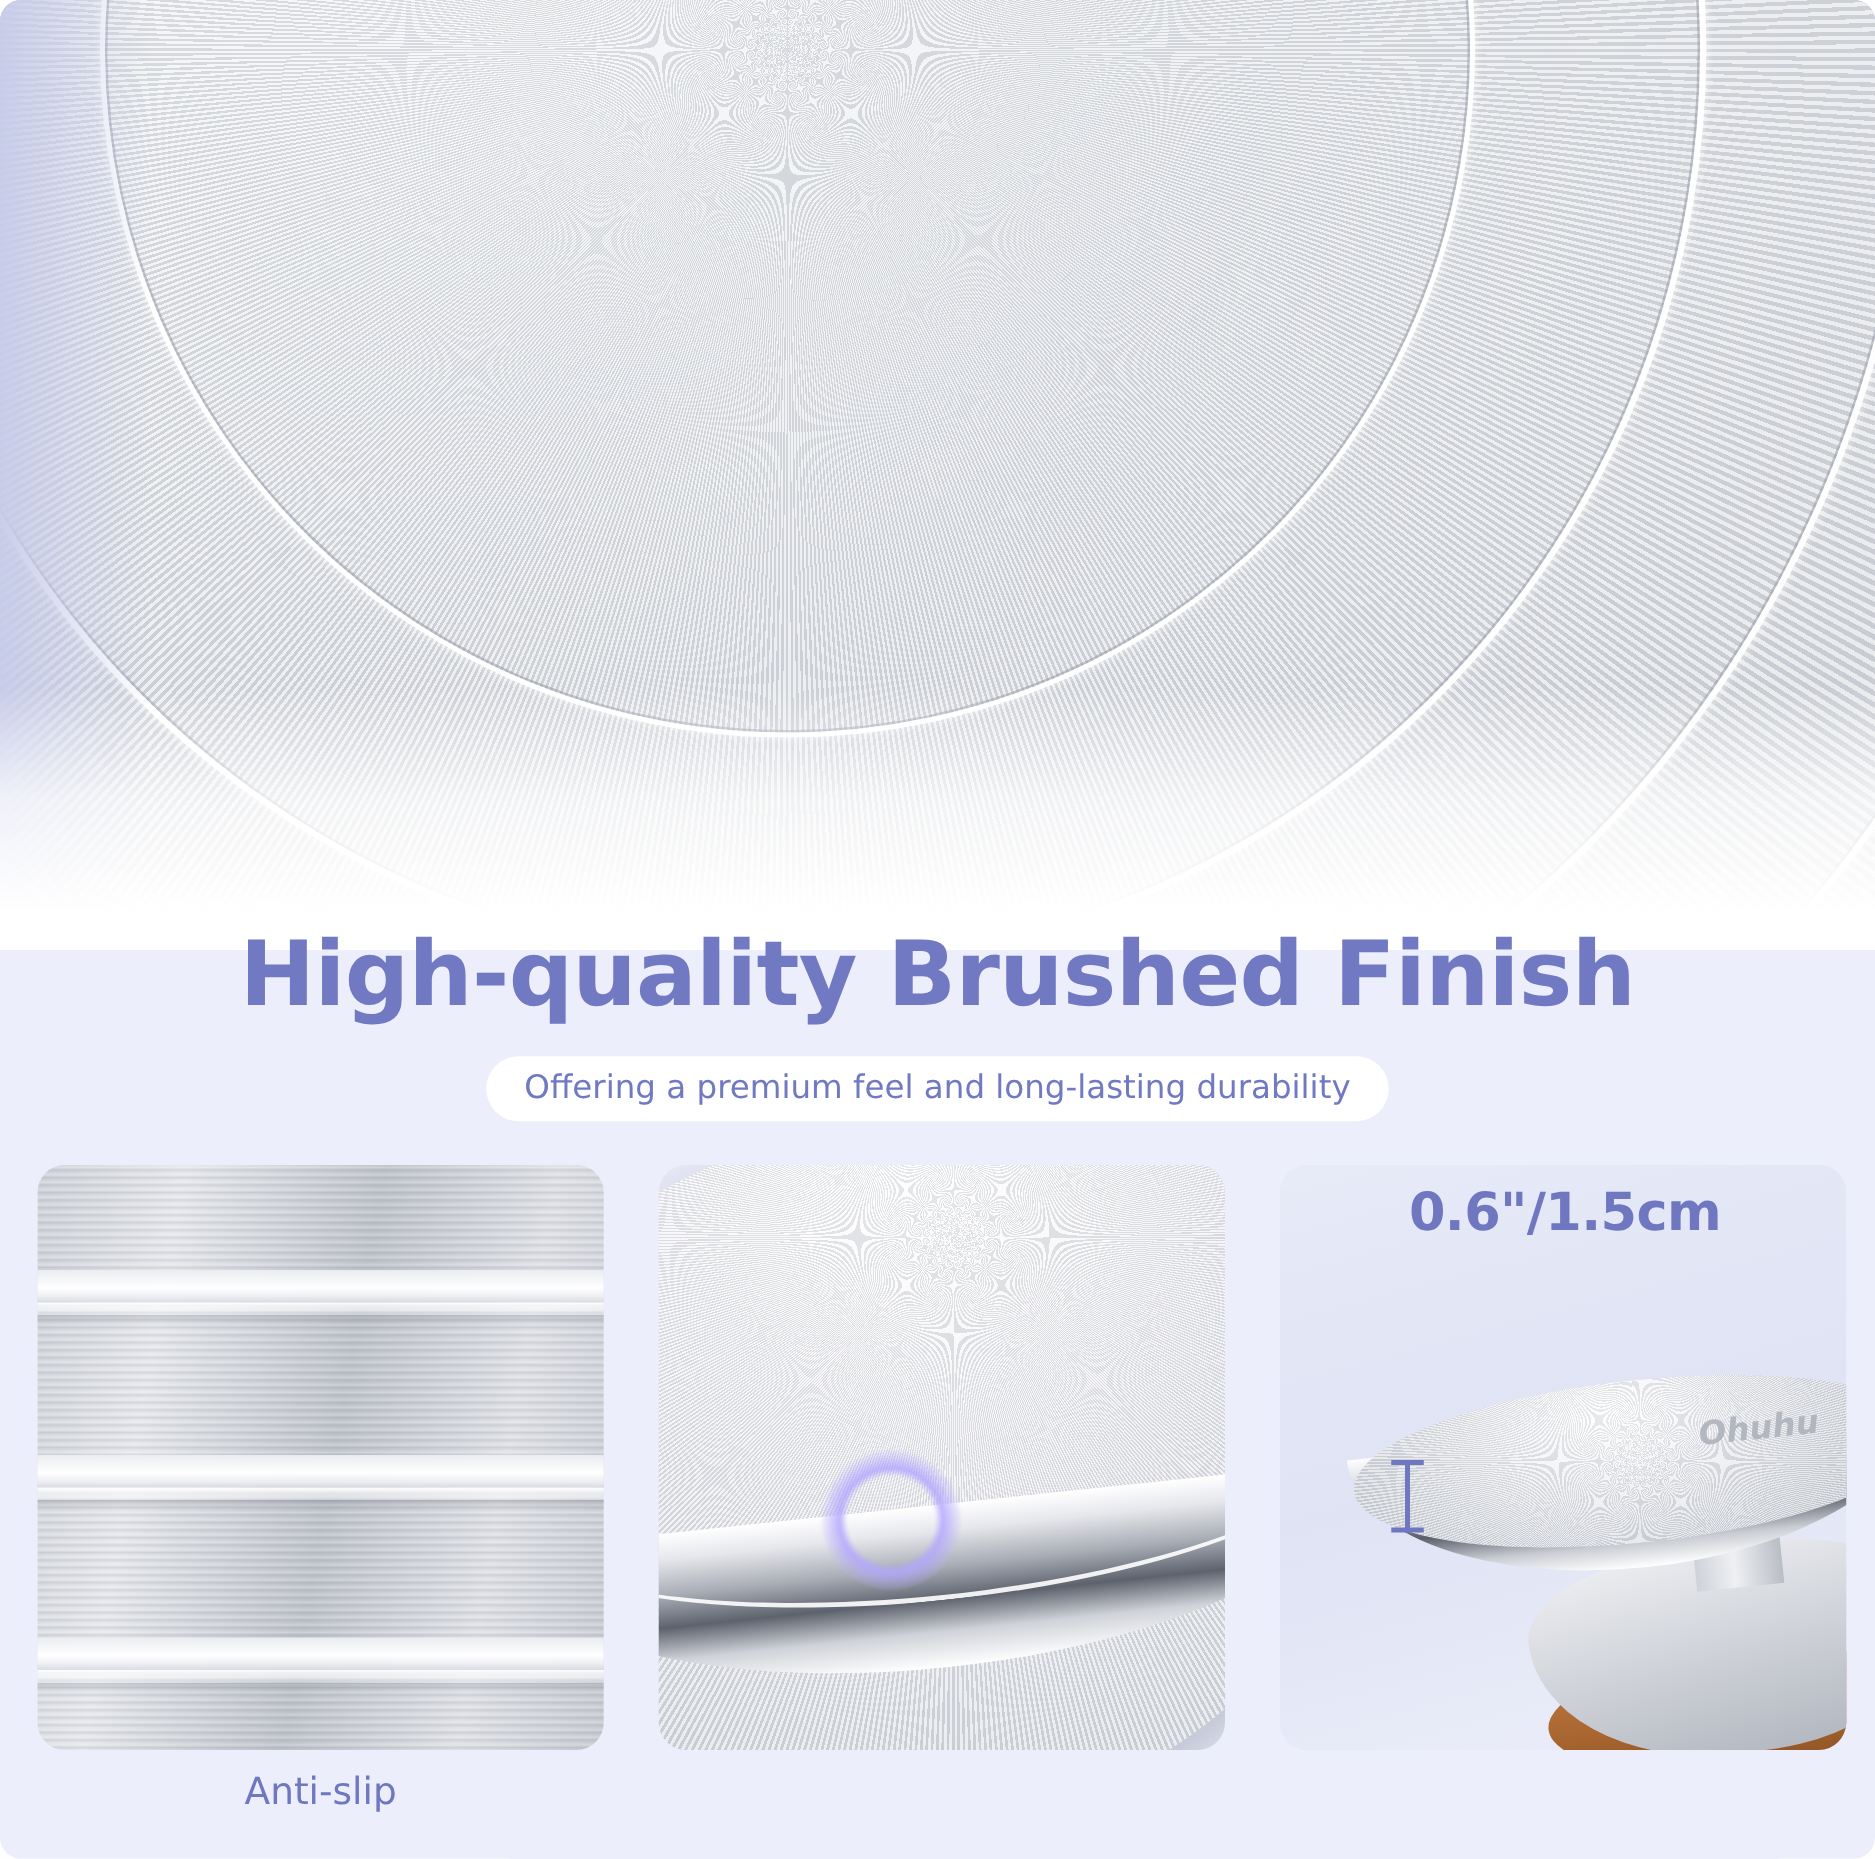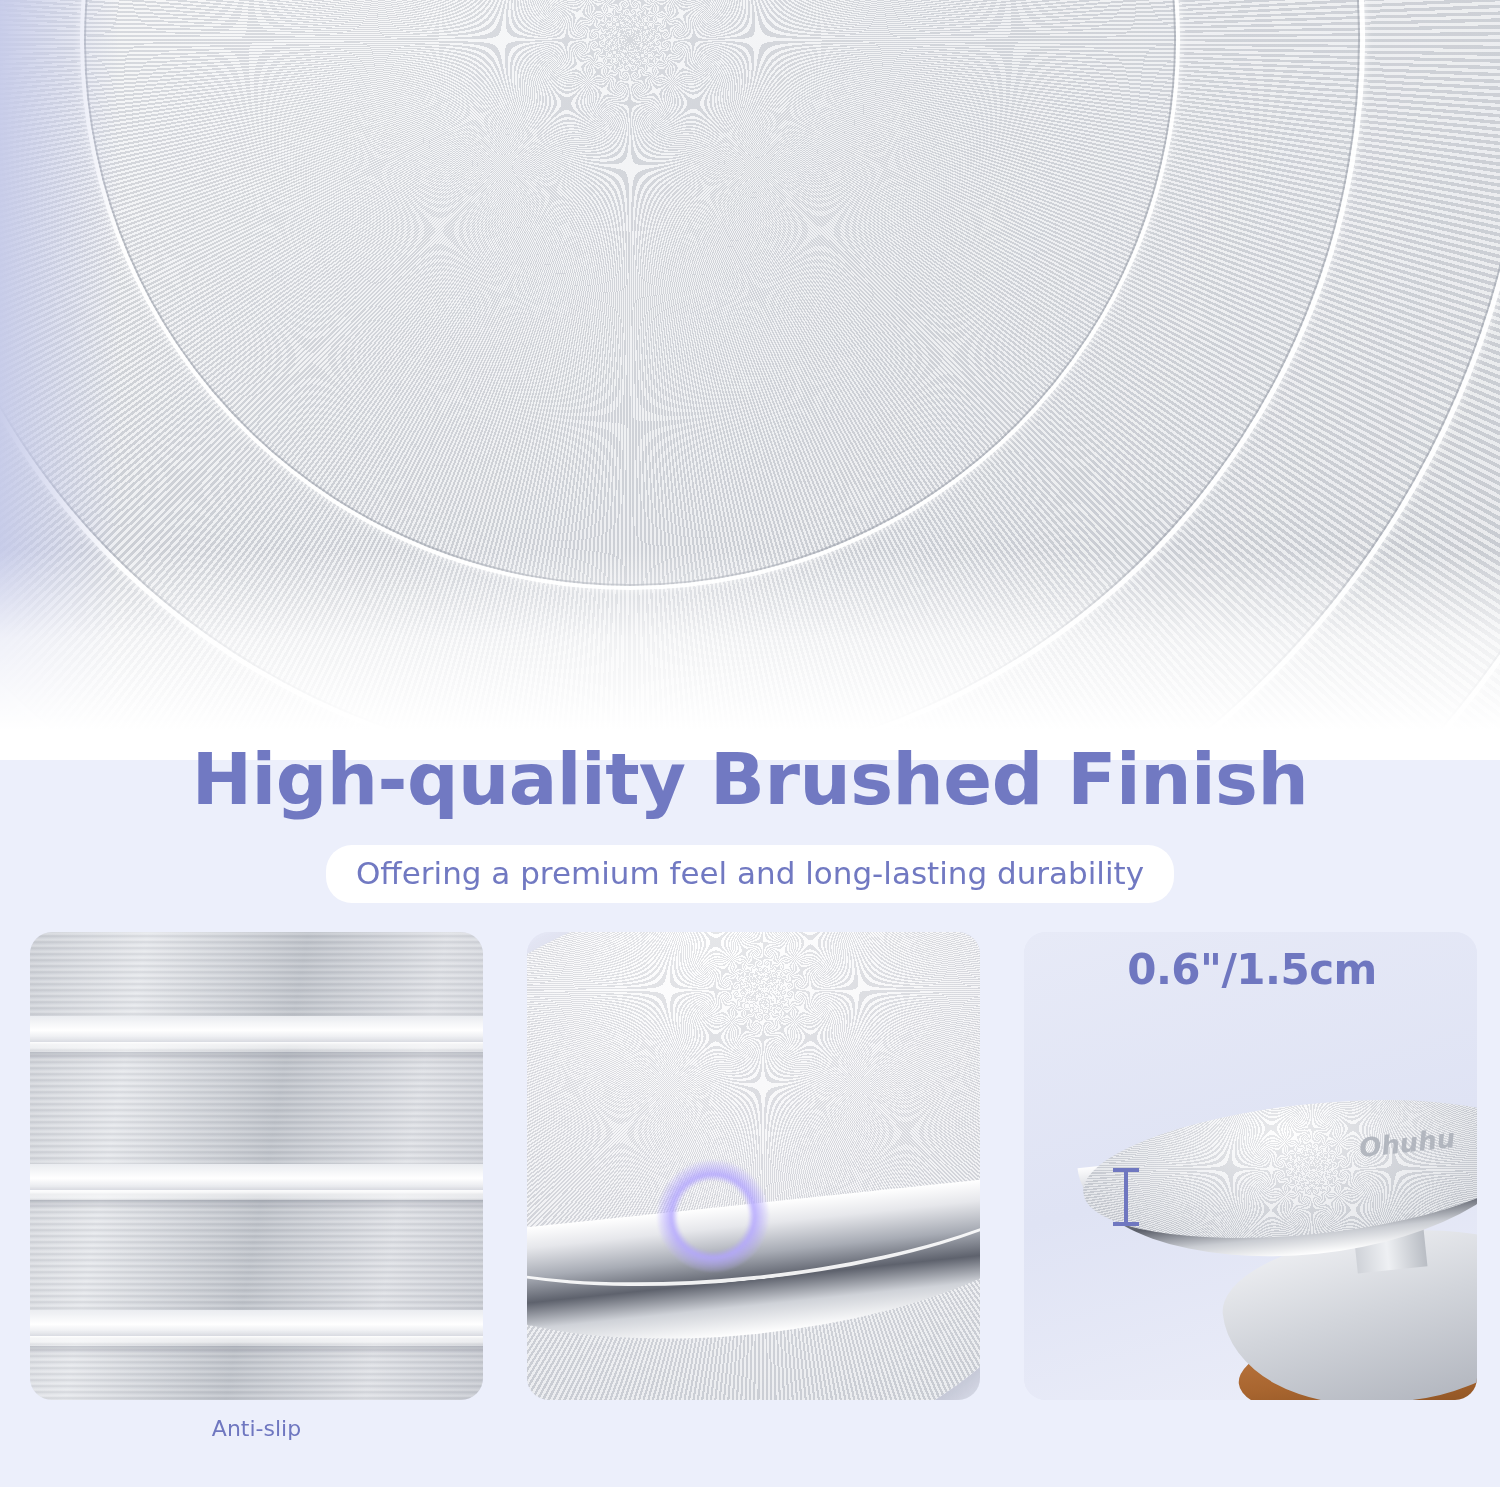--- a/index.html
+++ b/index.html
@@ -12,20 +12,21 @@
     height: 1487px;
     font-family: "Liberation Sans", sans-serif;
     overflow: hidden;
   }
   .page {
     position: relative;
     width: 1500px;
     height: 1487px;
     background: #eceffb;
     overflow: hidden;
+    border-radius: 17px;
   }
 
   
   .hero {
     position: absolute;
     left: 0; top: 0;
     width: 1500px;
     height: 760px;
     overflow: hidden;
     background: #c8cdea;
@@ -130,21 +131,21 @@
     left: 0;
     top: 845px;
     width: 1500px;
     display: flex;
     justify-content: center;
   }
   .subhead {
     background: #ffffff;
     color: #7179c2;
     font-family: "DejaVu Sans", sans-serif;
-    font-size: 31px;
+    font-size: 26px;
     font-weight: 400;
     padding: 10px 30px 12px;
     border-radius: 26px;
     white-space: nowrap;
   }
 
   
   .cards {
     position: absolute;
     left: 0;
@@ -168,21 +169,21 @@
     overflow: hidden;
     background: #e3e6f6;
   }
   .card-caption {
     position: absolute;
     left: 0;
     top: 484px;
     width: 453px;
     text-align: center;
     font-family: "DejaVu Sans", sans-serif;
-    font-size: 22px;
+    font-size: 30px;
     color: #6f77c0;
   }
 
   
   .ribbed {
     position: absolute;
     inset: 0;
     background:
       repeating-linear-gradient(180deg,
         rgba(255,255,255,0.0) 0px,

